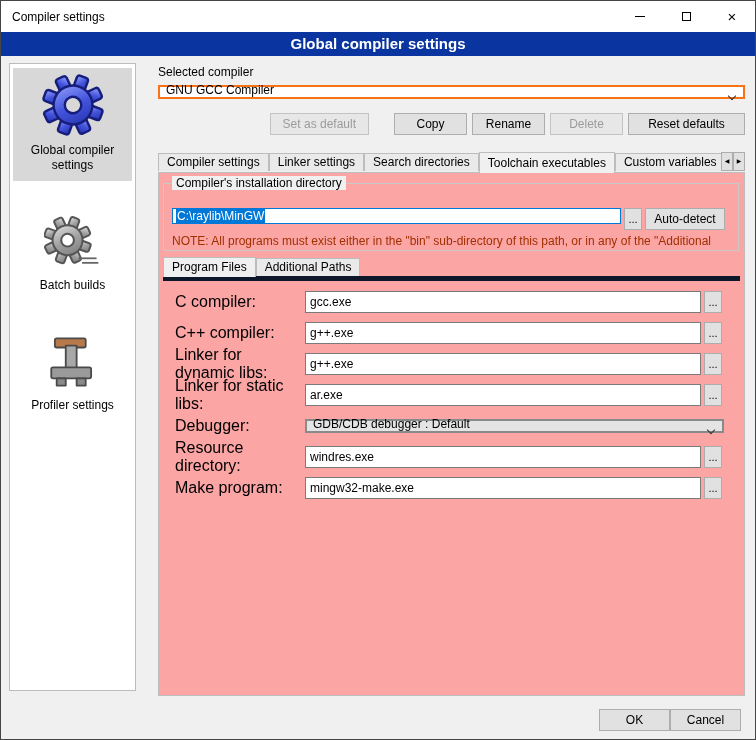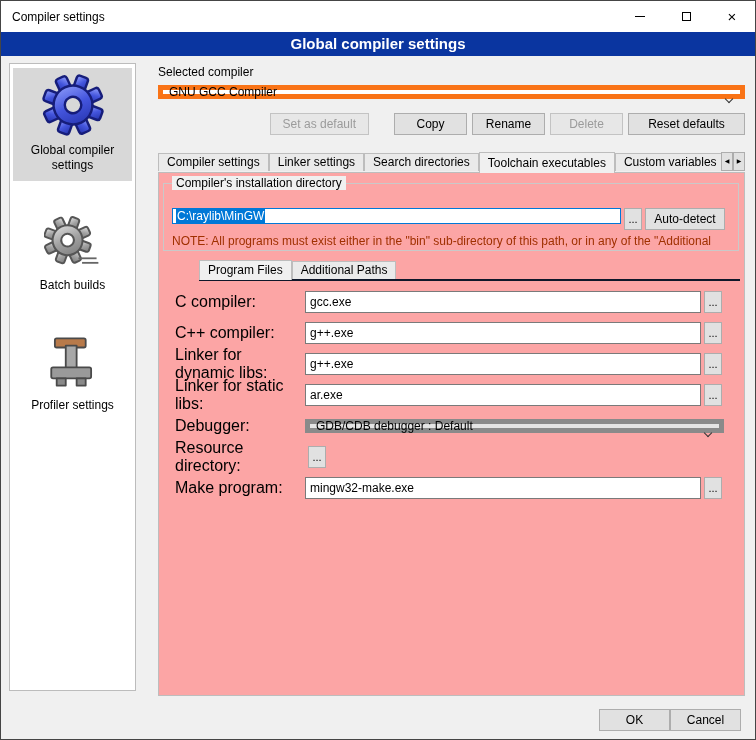--- a/index.html
+++ b/index.html
@@ -28,21 +28,21 @@
              display:flex; flex-direction:column; align-items:center; }
   .side-item { width:119px; padding:6px 2px 8px; display:flex; flex-direction:column;
                align-items:center; margin-bottom:26px; }
   .side-item.selected { background:#d8d8d8; }
   .side-label { font-size:12px; text-align:center; margin-top:7px; line-height:1.25; color:#000; }
 
   
   .main { position:absolute; left:145px; top:62px; width:601px; height:640px; }
   .compiler-label { position:absolute; left:12px; top:2px; font-size:12px; }
 
-  .combobox { background:#fff; border:5px solid #f97316; display:flex; align-items:center;
+  .combobox { background:#fff; border:2px solid #f97316; display:flex; align-items:flex-end;
               font-size:12px; padding-left:6px; position:relative; height:14px; }
   .combobox .chev { position:absolute; right:8px; top:6px; width:6px; height:6px;
                     border-right:1.6px solid #333; border-bottom:1.6px solid #333;
                     transform:rotate(45deg); }
   .main-combo { position:absolute; left:12px; top:22px; width:587px; }
   .combobox.flat { background:#e4e4e4; border-color:#8a8a8a; }
 
   .btn { height:22px; background:#e1e1e1; border:1px solid #adadad; font-size:12px;
          padding:0 12px; color:#000; cursor:default; }
   .btn.disabled { color:#9b9b9b; background:#e7e7e7; border-color:#c3c3c3; }
@@ -75,21 +75,21 @@
   .textbox { width:449px; height:16px; background:#fff; border:1px solid var(--selection,#0078d7);
              display:flex; align-items:center; padding-left:3px; font-size:12px; }
   .textbox .sel { background:var(--selection,#0078d7); color:#fff; padding:1px 1px; }
   .btn.browse { padding:0; width:18px; font-size:11px; }
   .btn.autodetect { min-width:80px; padding:0 8px; }
   .note { position:absolute; left:8px; top:50px; right:1px; font-size:12px;
           color:var(--note,#a03000); white-space:nowrap; overflow:hidden; }
 
   
   .subtabs { position:absolute; left:4px; top:86px; right:4px; height:22px;
-             display:flex; align-items:flex-end; border-bottom:2px solid #0f172a;margin-left:36px; }
+             display:flex; align-items:flex-end; border-bottom:5px solid #0f172a; }
   .subtabs .tab { height:18px; margin-bottom:0; }
   .subtabs .tab.active { height:20px; line-height:19px; margin-bottom:-1px; background:#f0f0f0; }
 
   .subpage { position:absolute; left:4px; top:108px; right:4px; bottom:6px; }
   .field-row { position:absolute; left:12px; right:0; height:22px; display:flex; align-items:center; }
   .flabel { width:130px; font-size:16px; color:#000; }
   .tinput { width:396px; height:22px; border:1px solid #7a7a7a; background:#fff;
             font-size:12px; padding:0 4px; color:#000; }
   .row-browse { margin-left:3px; width:20px; }
   .debugger-combo { width:419px; }
@@ -274,20 +274,21 @@
         <div class="field-row" style="top:134px">
           <div class="flabel">Debugger:</div>
           <div class="combobox flat debugger-combo">
             <span>GDB/CDB debugger : Default</span>
             <span class="chev"></span>
           </div>
         </div>
 
         <div class="field-row" style="top:165px">
           <div class="flabel">Resource directory:</div>
+          <input class="tinput" value="windres.exe" style="">
           <button class="btn browse row-browse">...</button>
         </div>
 
         <div class="field-row" style="top:196px">
           <div class="flabel">Make program:</div>
           <input class="tinput" value="mingw32-make.exe" style="">
           <button class="btn browse row-browse">...</button>
         </div>
 
       </div>

